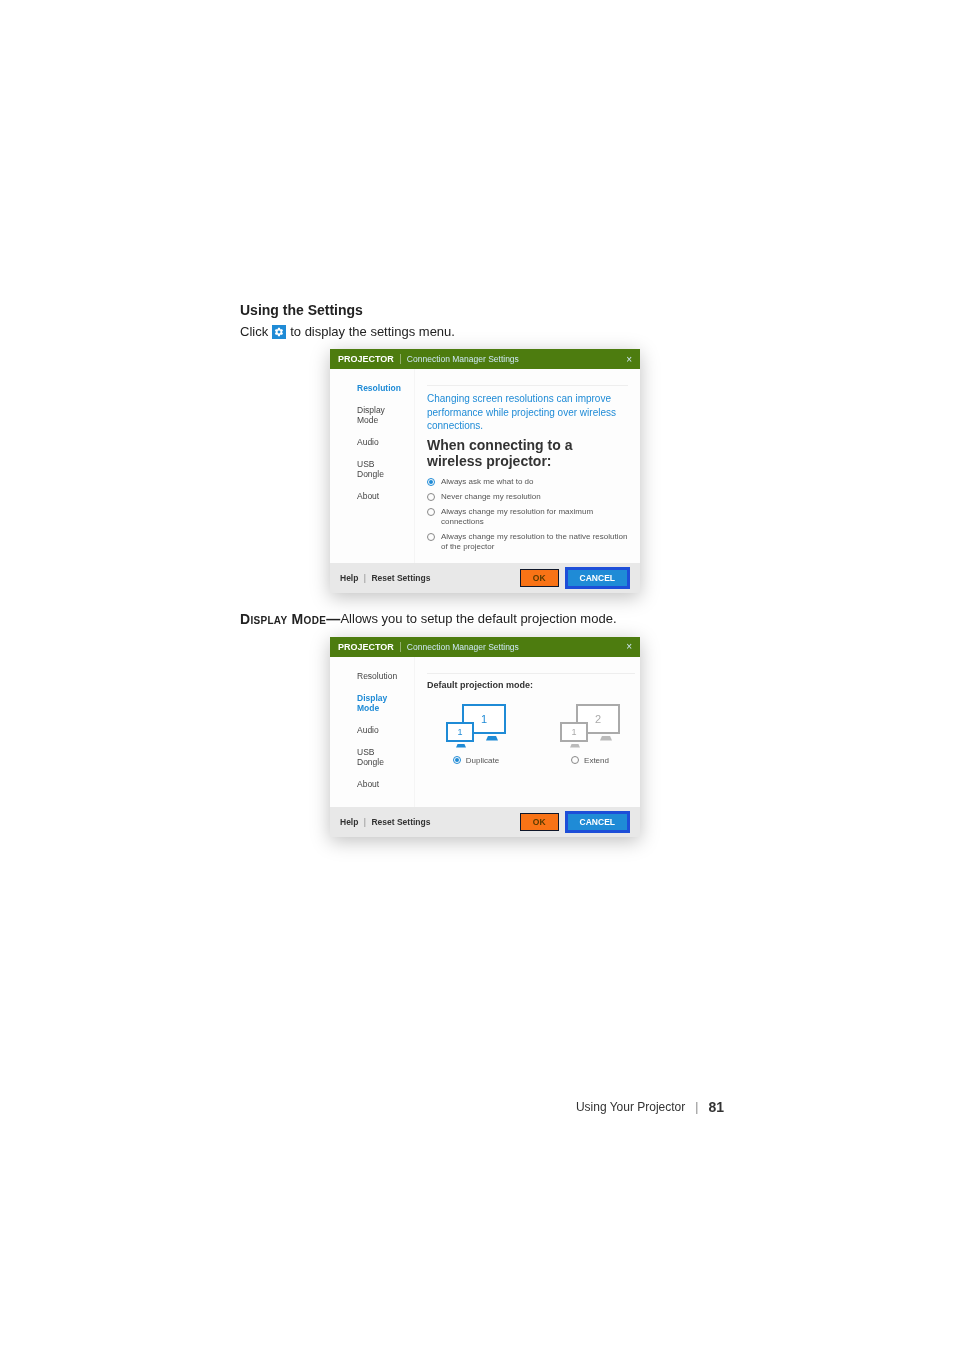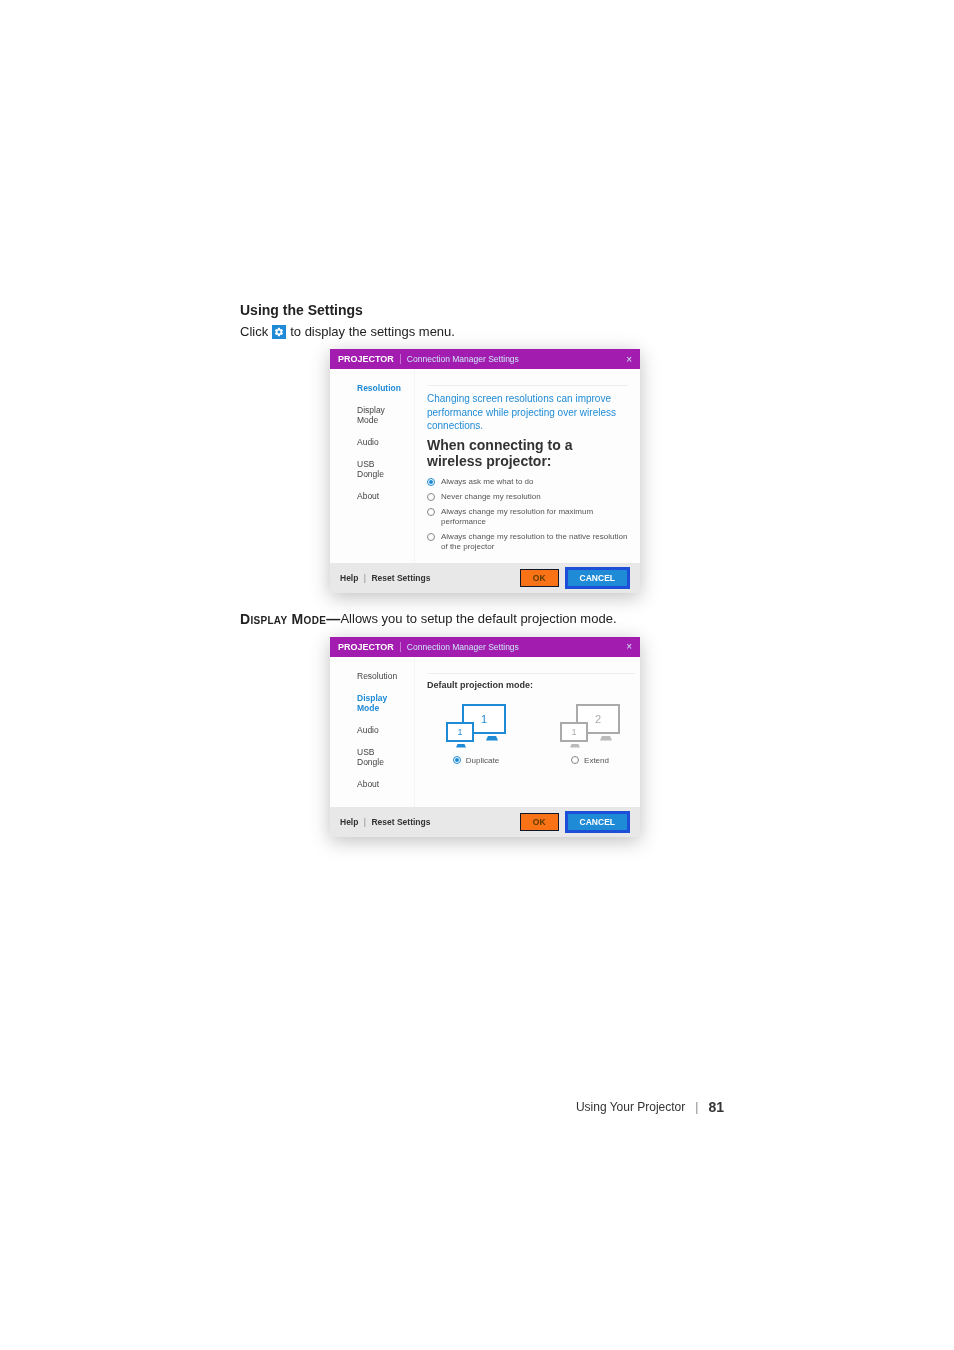--- a/index.html
+++ b/index.html
@@ -50,21 +50,21 @@
     
     .dialog {
       width: 310px;
       margin: 6px auto 18px auto;
       background: #fdfdfd;
       box-shadow: 0 4px 18px rgba(0,0,0,0.25);
       font-size: 9px;
       color: #555;
     }
     .dlg-titlebar {
-      background: #a21caf;
+      background: #4d7c0f;
       color: #fff;
       height: 20px;
       display: flex;
       align-items: center;
       padding: 0 8px;
       font-size: 9px;
     }
     .dlg-titlebar .bold { font-weight: 700; }
     .dlg-titlebar .sep { width: 1px; height: 10px; background: rgba(255,255,255,0.4); margin: 0 6px; }
     .dlg-titlebar .subtitle { color: #cfe8f7; font-size: 8.5px; }
@@ -195,21 +195,21 @@
         <div class="radio-row">
             <span class="r sel"></span>
             <span>Always ask me what to do</span>
           </div>
         <div class="radio-row">
             <span class="r"></span>
             <span>Never change my resolution</span>
           </div>
         <div class="radio-row">
             <span class="r"></span>
-            <span>Always change my resolution for maximum performance</span>
+            <span>Always change my resolution for maximum connections</span>
           </div>
         <div class="radio-row">
             <span class="r"></span>
             <span>Always change my resolution to the native resolution of the projector</span>
           </div>
       </div>
     </div>
     <div class="dlg-footer">
       <span class="foot-links">
         <span class="link">Help</span>

